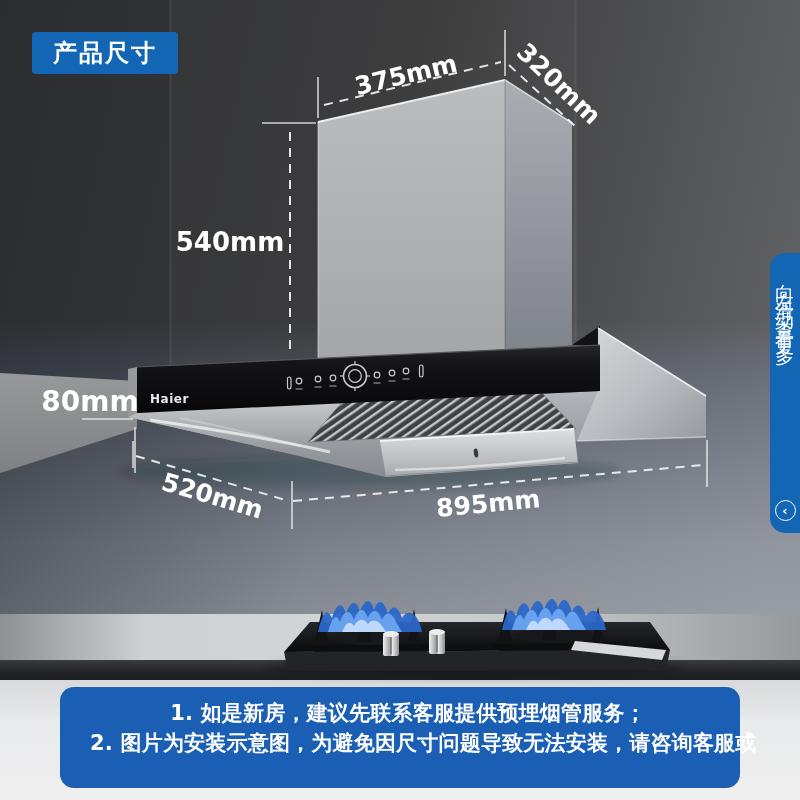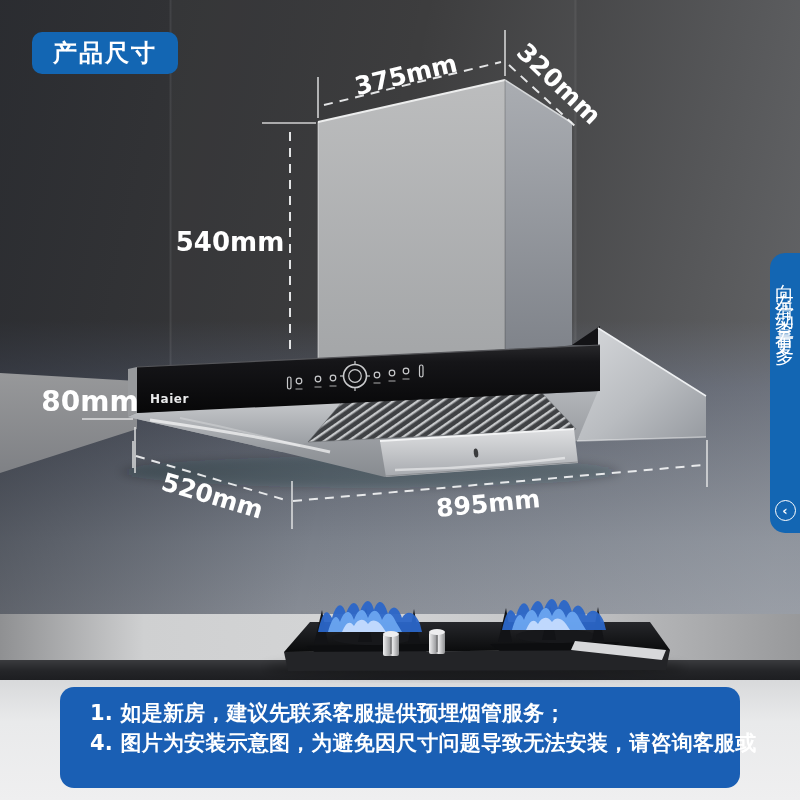--- a/index.html
+++ b/index.html
@@ -27,21 +27,21 @@
     position:absolute;left:0;top:680px;width:800px;height:120px;
     background:linear-gradient(180deg,#d8d9db 0%,#e9eaeb 35%,#efeff0 100%);
   }
   
   .scene{position:absolute;left:0;top:0;width:800px;height:800px;}
   
   .dim-badge{
     position:absolute;left:32px;top:32px;
     background:var(--accent,#1366b3);color:#fff;
     font-size:24px;font-weight:600;letter-spacing:2px;
-    padding:9px 21px;border-radius:10px;line-height:1;
+    padding:9px 21px;border-radius:4px;line-height:1;
   }
   
   .side-banner{
     position:absolute;left:770px;top:253px;width:30px;height:280px;
     background:var(--accent,#1366b3);border-radius:15px 0 0 15px;
     display:flex;flex-direction:column;align-items:center;justify-content:space-between;
     padding:16px 0 12px 0;box-sizing:border-box;color:#fff;
   }
   .side-banner-text{
     writing-mode:vertical-rl;text-orientation:upright;
@@ -52,20 +52,21 @@
     display:flex;align-items:center;justify-content:center;flex:none;
   }
   .chevron-circle span{font-size:13px;line-height:1;margin-top:-1px;font-weight:700;}
   
   .note-box{
     position:absolute;left:60px;top:687px;width:680px;height:101px;
     background:var(--note-blue,#1a5fb4);border-radius:14px;
     box-sizing:border-box;padding:11px 14px 0 30px;
     color:#fff;font-size:21px;font-weight:600;line-height:30px;
     letter-spacing:0.2px;
+    text-align:center;
   }
   .note-line{white-space:nowrap;}
   .note-line.indent{padding-left:29px;}
 </style>
 </head>
 <body>
 
 <div class="stage">
 
   <div class="wall"></div>
@@ -266,16 +267,16 @@
 
   <div class="side-banner">
     <div class="side-banner-text">向左滑动查看更多</div>
     <div class="chevron-circle">
       <span>‹</span>
     </div>
   </div>
 
   <div class="note-box">
     <div class="note-line">1. 如是新房，建议先联系客服提供预埋烟管服务；</div>
-    <div class="note-line">4. 图片为安装示意图，为避免因尺寸问题导致无法安装，请咨询客服或</div>
+    <div class="note-line">2. 图片为安装示意图，为避免因尺寸问题导致无法安装，请咨询客服或</div>
   </div>
 
 </div>
 
 </body></html>

